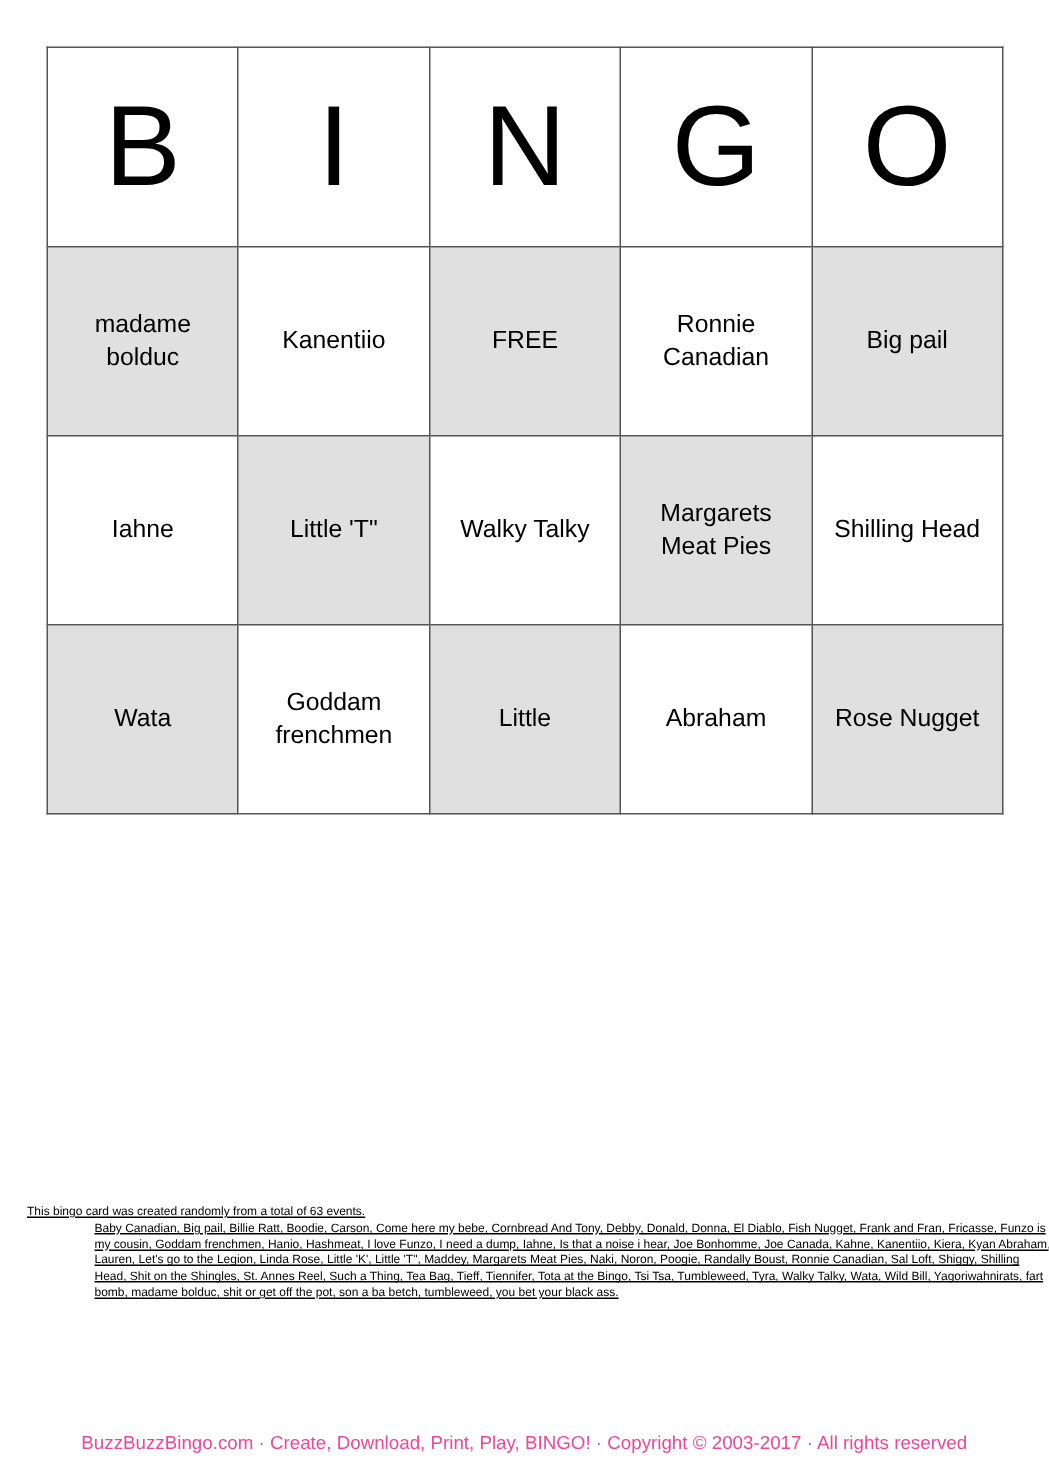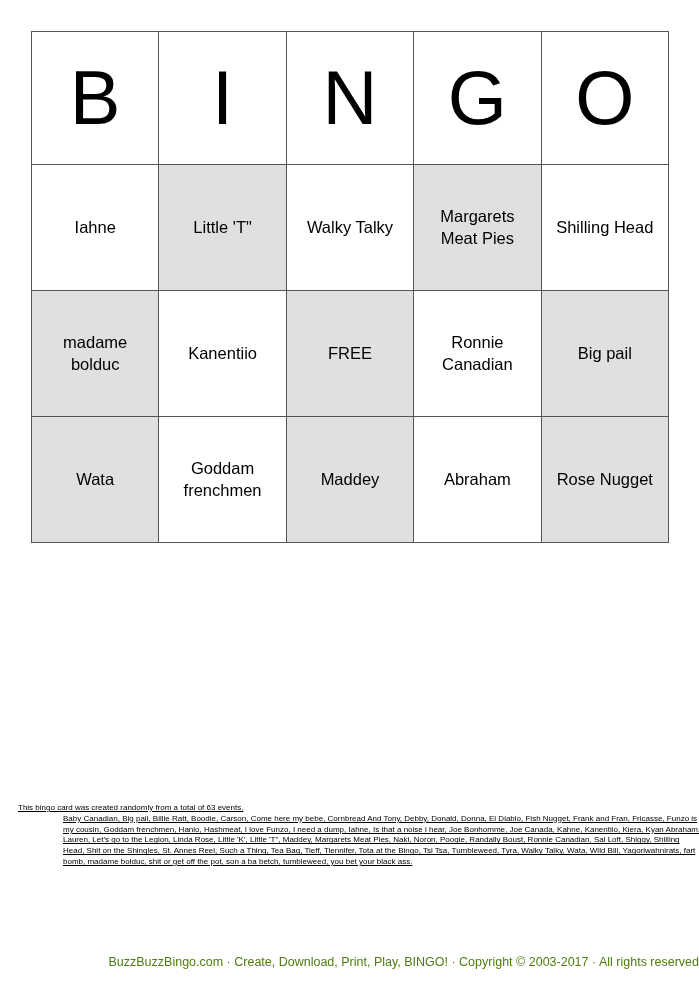--- a/index.html
+++ b/index.html
@@ -80,23 +80,23 @@
   }
   .legend .legend-line1 { display: block; }
   .legend .legend-list { display: block; margin-left: 45px; }
 
   
   .footer {
     position: absolute;
     left: 0;
     top: 955px;
     width: 699px;
-    text-align: right;
+    text-align: center;
     font-size: 12.5px;
-    color: #4d7c0f;
+    color: #ec4899;
   }
 
   .sep { display: inline; }
 </style>
 </head>
 <body>
 
 <div class="page">
 
   <table class="card">
@@ -114,65 +114,65 @@
         <td class="header-cell">
             <span class="glyph">G</span>
           </td>
         <td class="header-cell">
             <span class="glyph">O</span>
           </td>
       </tr>
 
 
       <tr>
+        <td class="cell shaded">
+            <span class="cell-text">madame bolduc</span>
+          </td>
+        <td class="cell">
+            <span class="cell-text">Kanentiio</span>
+          </td>
+        <td class="cell shaded">
+            <span class="cell-text">FREE</span>
+          </td>
+        <td class="cell">
+            <span class="cell-text">Ronnie Canadian</span>
+          </td>
+        <td class="cell shaded">
+            <span class="cell-text">Big pail</span>
+          </td>
+      </tr>
+
+      <tr>
         <td class="cell">
             <span class="cell-text">Iahne</span>
           </td>
         <td class="cell shaded">
             <span class="cell-text">Little 'T"</span>
           </td>
         <td class="cell">
             <span class="cell-text">Walky Talky</span>
           </td>
         <td class="cell shaded">
             <span class="cell-text">Margarets Meat Pies</span>
           </td>
         <td class="cell">
             <span class="cell-text">Shilling Head</span>
           </td>
       </tr>
 
-      <tr>
-        <td class="cell shaded">
-            <span class="cell-text">madame bolduc</span>
-          </td>
-        <td class="cell">
-            <span class="cell-text">Kanentiio</span>
-          </td>
-        <td class="cell shaded">
-            <span class="cell-text">FREE</span>
-          </td>
-        <td class="cell">
-            <span class="cell-text">Ronnie Canadian</span>
-          </td>
-        <td class="cell shaded">
-            <span class="cell-text">Big pail</span>
-          </td>
-      </tr>
-
 
       <tr>
         <td class="cell shaded">
             <span class="cell-text">Wata</span>
           </td>
         <td class="cell">
             <span class="cell-text">Goddam frenchmen</span>
           </td>
         <td class="cell shaded">
-            <span class="cell-text">Maddey</span>
+            <span class="cell-text">Little</span>
           </td>
         <td class="cell">
             <span class="cell-text">Abraham</span>
           </td>
         <td class="cell shaded">
             <span class="cell-text">Rose Nugget</span>
           </td>
       </tr>
     </tbody>
   </table>

